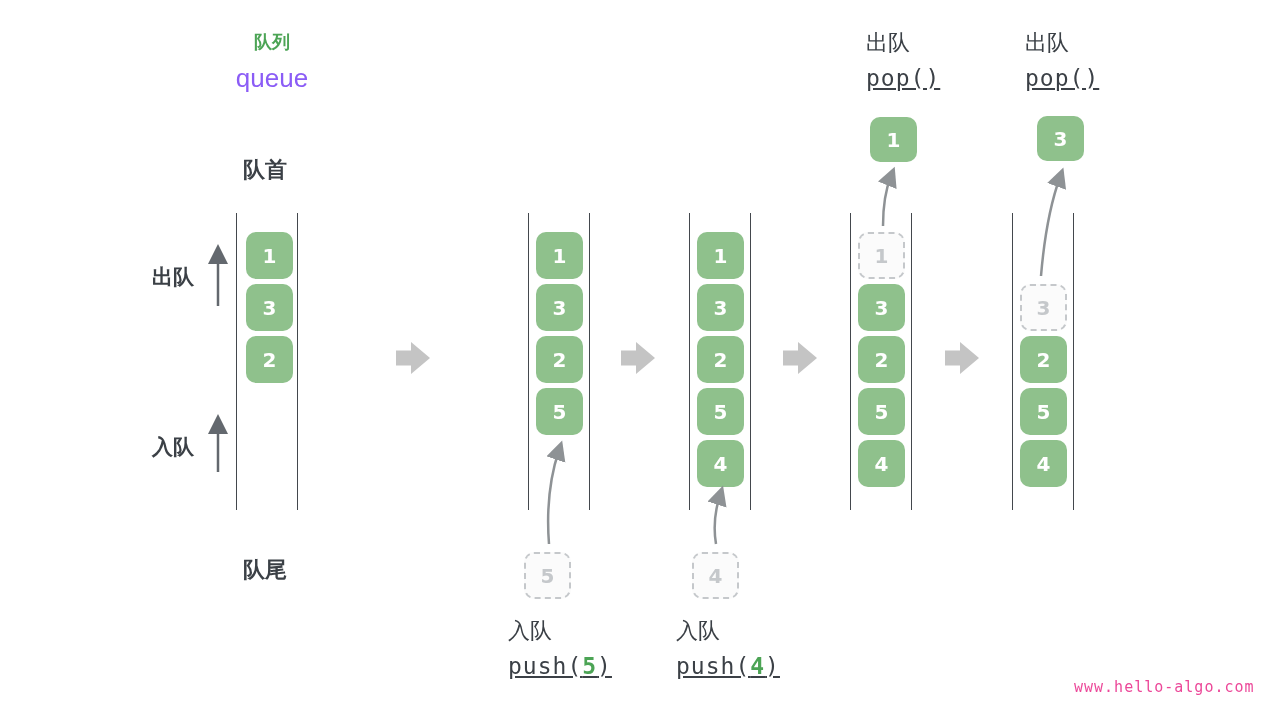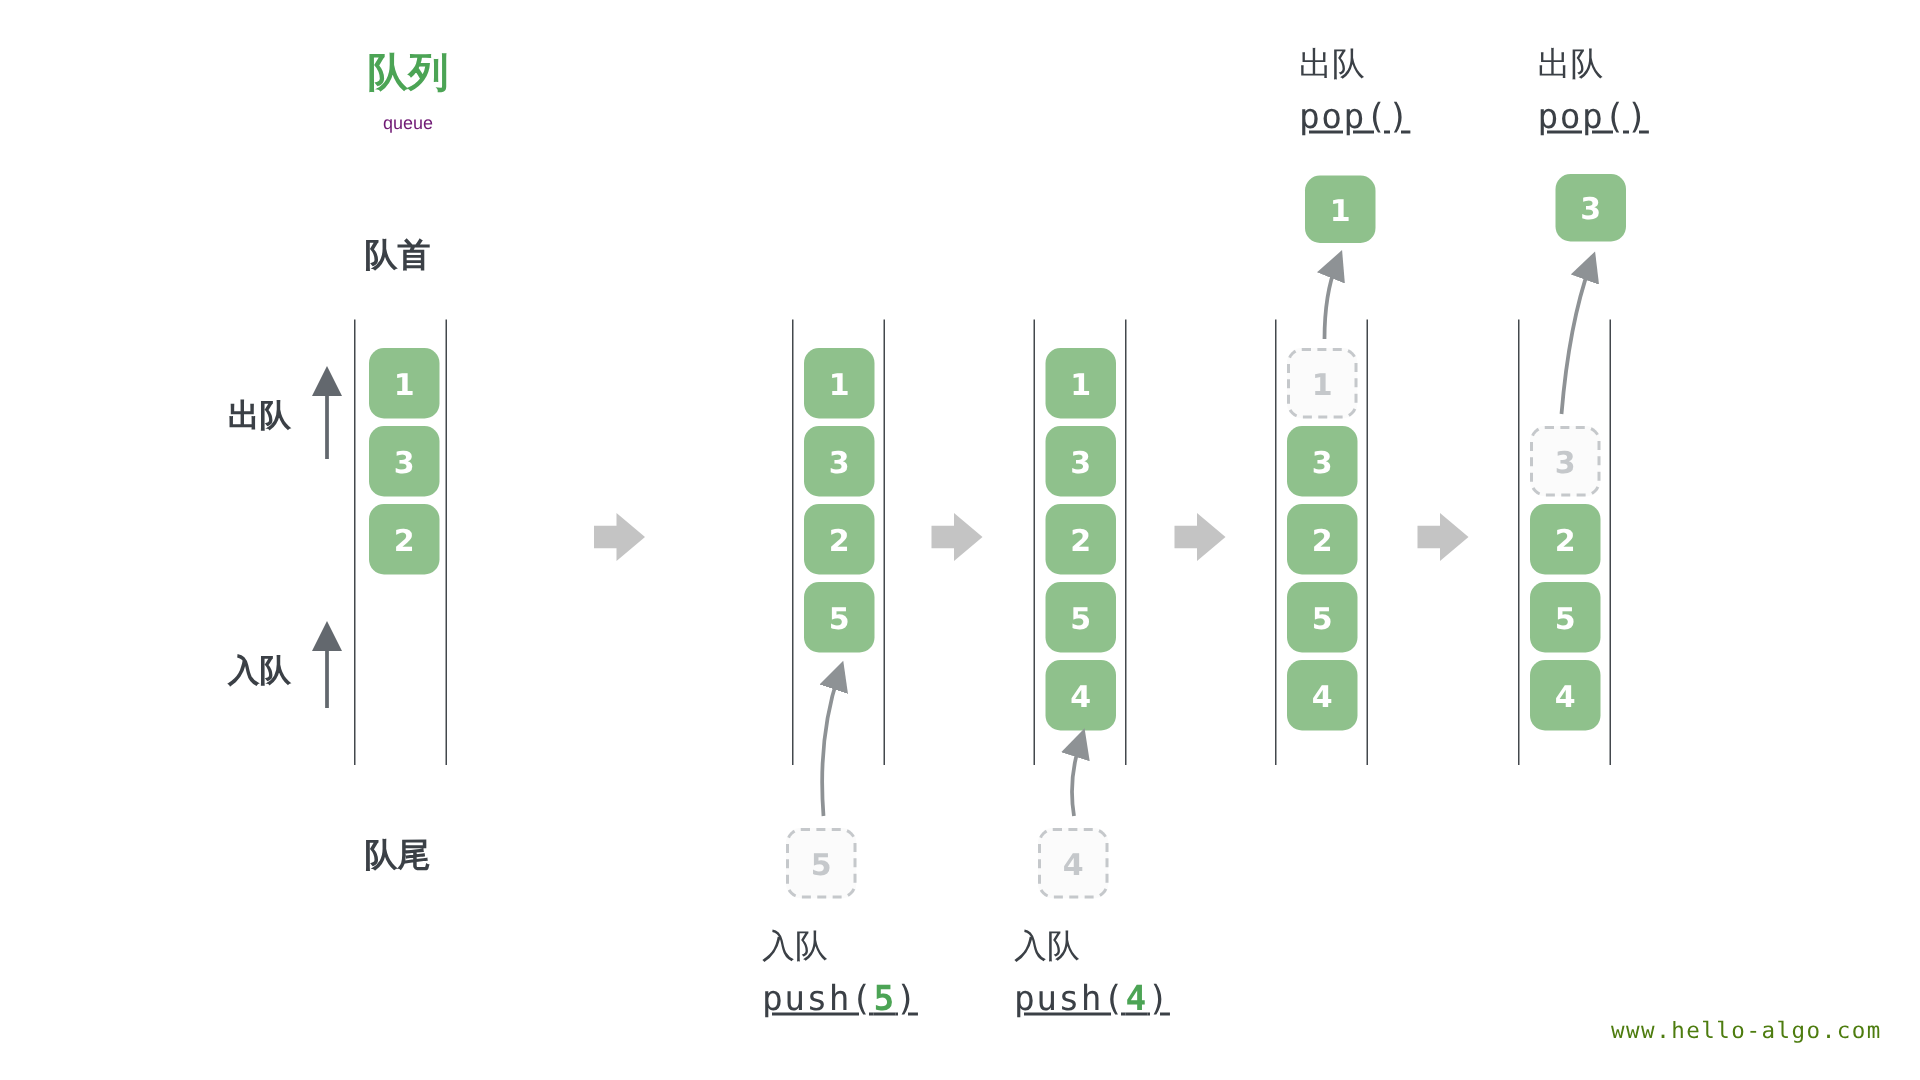--- a/index.html
+++ b/index.html
@@ -2,22 +2,22 @@
 <html><head>
 <meta charset="utf-8">
 <style>
   html,body{margin:0;padding:0;background:#ffffff;}
   #canvas{
     position:relative;width:1280px;height:720px;background:#ffffff;overflow:hidden;
     font-family:"Liberation Sans",sans-serif;color:#3B4046;
   }
   .abs{position:absolute;}
   
-  .title-zh{font-size:27px;font-weight:bold;color:#4CA455;text-align:center;}
-  .title-en{font-size:12px;color:#701a75;text-align:center;margin-top:9px;}
+  .title-zh{font-size:18px;font-weight:bold;color:#4CA455;text-align:center;}
+  .title-en{font-size:26px;color:#8b5cf6;text-align:center;margin-top:9px;}
   
   .lbl-bold{font-size:22px;font-weight:bold;color:#3B4046;text-align:center;}
   .lbl-side{font-size:21px;font-weight:bold;color:#3B4046;}
   
   .rail{border-left:1.5px solid #43484D;border-right:1.5px solid #43484D;box-sizing:border-box;}
   
   .cell{
     width:47px;height:47px;border-radius:10px;background:#8FC18C;
     color:#ffffff;font-size:20px;font-weight:bold;font-family:"DejaVu Sans",sans-serif;
     display:flex;align-items:center;justify-content:center;line-height:1;
@@ -30,21 +30,21 @@
   }
   
   .op{font-size:22px;color:#3B4046;line-height:1;}
   .op .code{
     display:block;margin-top:13px;font-family:"DejaVu Sans Mono","Liberation Mono",monospace;
     font-size:23px;letter-spacing:1px;color:#3B4046;text-decoration:underline;
   }
   .op .code .green{color:#4CA455;font-weight:bold;}
   .watermark{
     font-family:"DejaVu Sans Mono","Liberation Mono",monospace;
-    font-size:15px;color:#4d7c0f;letter-spacing:1px;
+    font-size:15px;color:#ec4899;letter-spacing:1px;
   }
   svg{position:absolute;left:0;top:0;pointer-events:none;}
 </style>
 </head>
 <body>
 
 <div id="canvas">
 
   <div class="abs" style="left:212px;top:30px;width:120px;">
     <div class="title-zh">队列</div>

